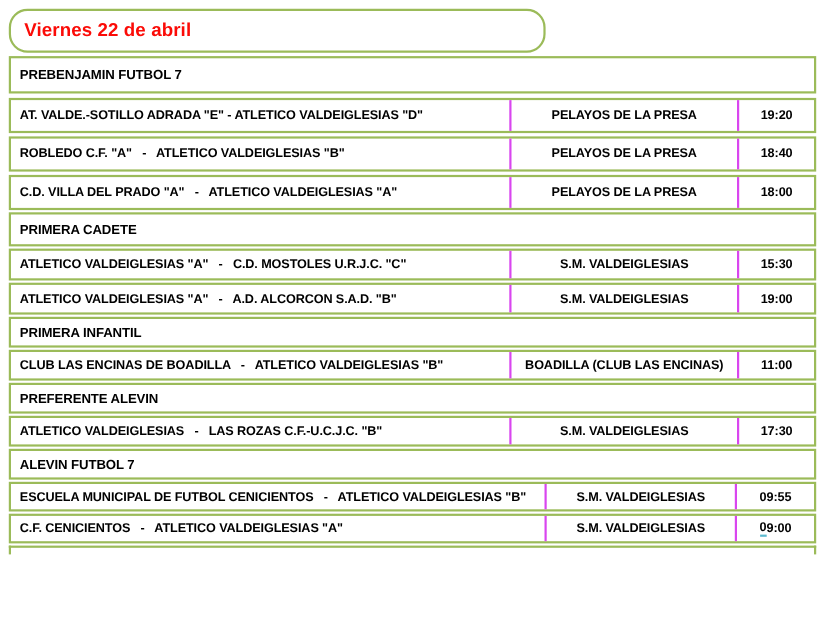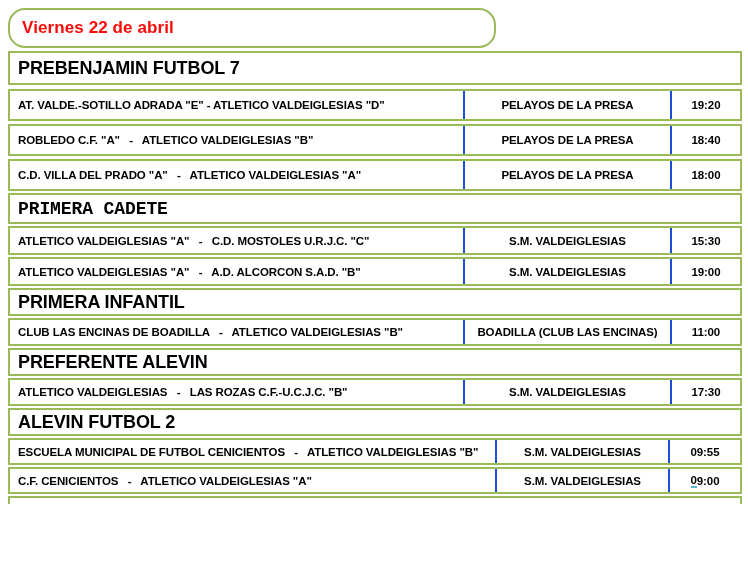--- a/index.html
+++ b/index.html
@@ -30,21 +30,21 @@
   }
   .datebox.partial { width: 488px; height: 40px; margin-bottom: 3px; border-radius: 17px; }
   .datebox.full    { width: 734px; height: 32px; padding-left: 8px; margin-bottom: 2px; }
   
   .secheader {
     width: 734px;
     display: flex;
     align-items: center;
     padding-left: 8px;
     font-weight: 700;
-    font-size: 18px;
+    font-size: 12px;
     letter-spacing: -0.1px;
   }
   
   .matchrow {
     width: 734px;
     display: grid;
     grid-template-columns: 453px 207px 70px;
   }
   .matchrow.wide { grid-template-columns: 485px 173px 72px; }
   .cell {
@@ -52,24 +52,24 @@
     display: flex;
     align-items: center;
     overflow: hidden;
     font-weight: 700;
     font-size: 11.5px;
     letter-spacing: -0.1px;
   }
   .cell.teams { padding-left: 8px; white-space: pre; }
   .cell.venue, .cell.time {
     justify-content: center;
-    border-left: 2px solid #1d4ed8;
+    border-left: 2px solid #d946ef;
     text-align: right;
   } .h34 { height: 34px; } .h32 { height: 32px; }
-  .h31 { height: 31px; font-family: Liberation Mono, monospace; } .h29 { height: 29px; } .h28 { height: 28px; }
+  .h31 { height: 31px; } .h29 { height: 29px; } .h28 { height: 28px; }
   .h27 { height: 27px; }
   .m2 { margin-bottom: 2px; } .m3 { margin-bottom: 3px; } .m4 { margin-bottom: 4px; }
   .time-underline { border-bottom: 2px solid #5BB8CE; }
   
   .next-sliver {
     width: 734px;
     height: 8px;
     box-sizing: border-box;
     border: 2px solid #9BBB59;
     border-bottom: none;
@@ -139,21 +139,21 @@
       <span>PREFERENTE ALEVIN</span>
     </div>
 
     <div class="box matchrow h28 m2">
       <div class="cell teams">ATLETICO VALDEIGLESIAS   -   LAS ROZAS C.F.-U.C.J.C. "B"</div>
       <div class="cell venue">S.M. VALDEIGLESIAS</div>
       <div class="cell time">17:30</div>
     </div>
 
     <div class="box secheader h28 m2">
-      <span>ALEVIN FUTBOL 2</span>
+      <span>ALEVIN FUTBOL 7</span>
     </div>
 
     <div class="box matchrow wide h27 m2">
       <div class="cell teams">ESCUELA MUNICIPAL DE FUTBOL CENICIENTOS   -   ATLETICO VALDEIGLESIAS "B"</div>
       <div class="cell venue">S.M. VALDEIGLESIAS</div>
       <div class="cell time">09:55</div>
     </div>
 
     <div class="box matchrow wide h27">
       <div class="cell teams">C.F. CENICIENTOS   -   ATLETICO VALDEIGLESIAS "A"</div>

